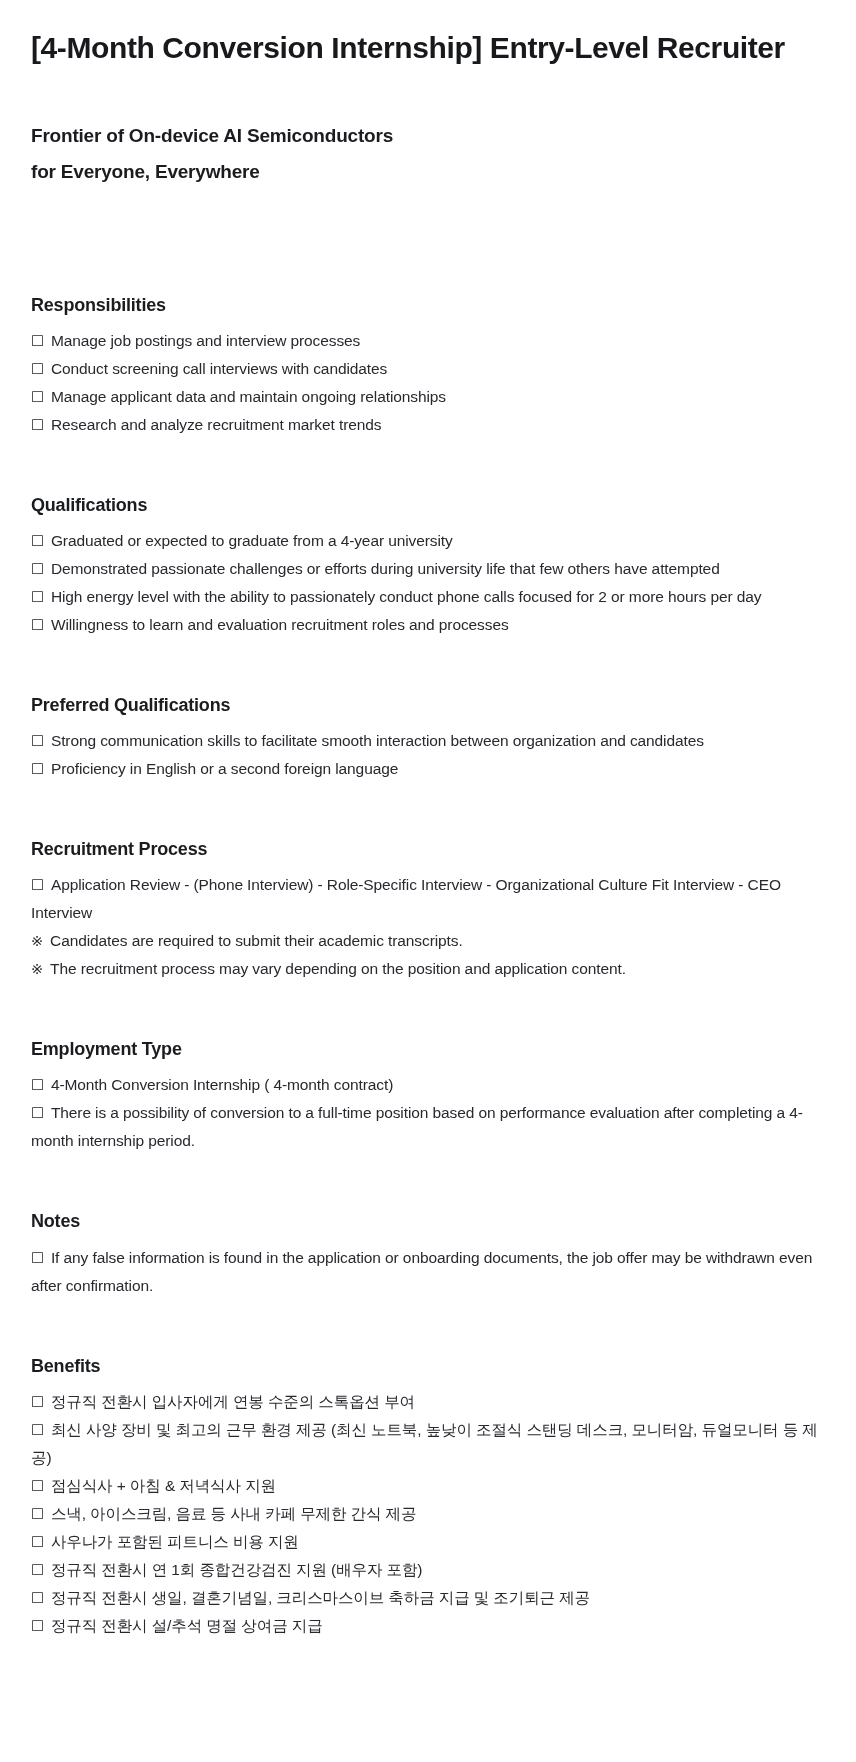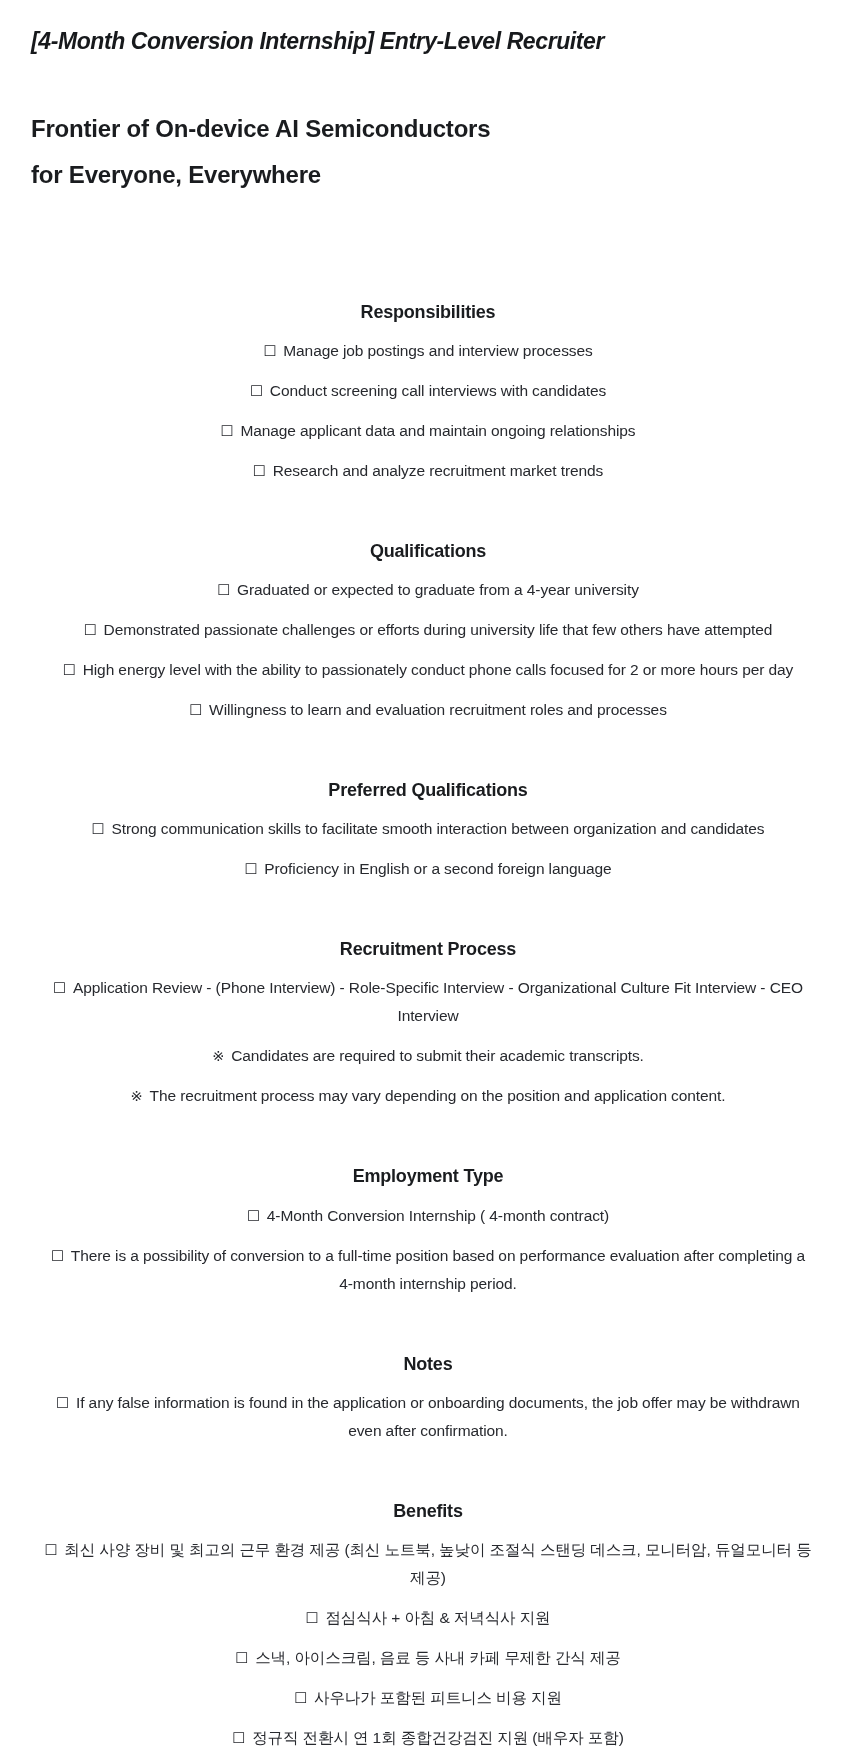--- a/index.html
+++ b/index.html
@@ -12,58 +12,55 @@
     width: 856px;
     min-height: 1762px;
     font-family: "Liberation Sans", "DejaVu Sans", sans-serif;
     color: #27292e;
   }
   .page {
     padding: 22px 31px 30px 31px;
   }
   .doc-title {
     margin: 0;
-    font-size: 23px;
+    font-size: 30px;
     line-height: 1.72;
     font-weight: 700;
     color: #17191c;
     letter-spacing: -0.4px;
-    font-style: italic;
   }
   .doc-subtitle {
     margin: 44px 0 0 0;
-    font-size: 24px;
+    font-size: 19px;
     line-height: 1.92;
     font-weight: 700;
     color: #1a1c1f;
     letter-spacing: -0.2px;
   }
   .section {
     margin-top: 54px;
   }
   .section.first {
     margin-top: 102px;
   }
   .section-heading {
     margin: 0 0 9px 0;
     font-size: 18px;
     line-height: 1.4;
     font-weight: 700;
     color: #1a1c1f;
     letter-spacing: -0.2px;
-    text-align: center;
   }
   .item {
-    margin: 12px;
+    margin: 0;
     font-size: 15.5px;
     line-height: 28px;
     font-weight: 400;
     color: #27292e;
     letter-spacing: -0.1px;
-    text-align: center;
   }
   .marker {
     display: inline-block;
     margin-right: 7px;
     font-size: 14.5px;
     color: #27292e;
   }
 </style>
 </head>
 <body>
@@ -134,20 +131,21 @@
   <section class="section">
     <h2 class="section-heading">Notes</h2>
     <div class="section-items">
   <p class="item"><span class="marker">☐</span><span class="item-text">If any false information is found in the application or onboarding documents, the job offer may be withdrawn even after confirmation.</span></p>
 </div>
   </section>
 
   <section class="section">
     <h2 class="section-heading">Benefits</h2>
     <div class="section-items">
+  <p class="item"><span class="marker">☐</span><span class="item-text">정규직 전환시 입사자에게 연봉 수준의 스톡옵션 부여</span></p>
 
   <p class="item"><span class="marker">☐</span><span class="item-text">최신 사양 장비 및 최고의 근무 환경 제공 (최신 노트북, 높낮이 조절식 스탠딩 데스크, 모니터암, 듀얼모니터 등 제공)</span></p>
 
   <p class="item"><span class="marker">☐</span><span class="item-text">점심식사 + 아침 &amp; 저녁식사 지원</span></p>
 
   <p class="item"><span class="marker">☐</span><span class="item-text">스낵, 아이스크림, 음료 등 사내 카페 무제한 간식 제공</span></p>
 
   <p class="item"><span class="marker">☐</span><span class="item-text">사우나가 포함된 피트니스 비용 지원</span></p>
 
   <p class="item"><span class="marker">☐</span><span class="item-text">정규직 전환시 연 1회 종합건강검진 지원 (배우자 포함)</span></p>

